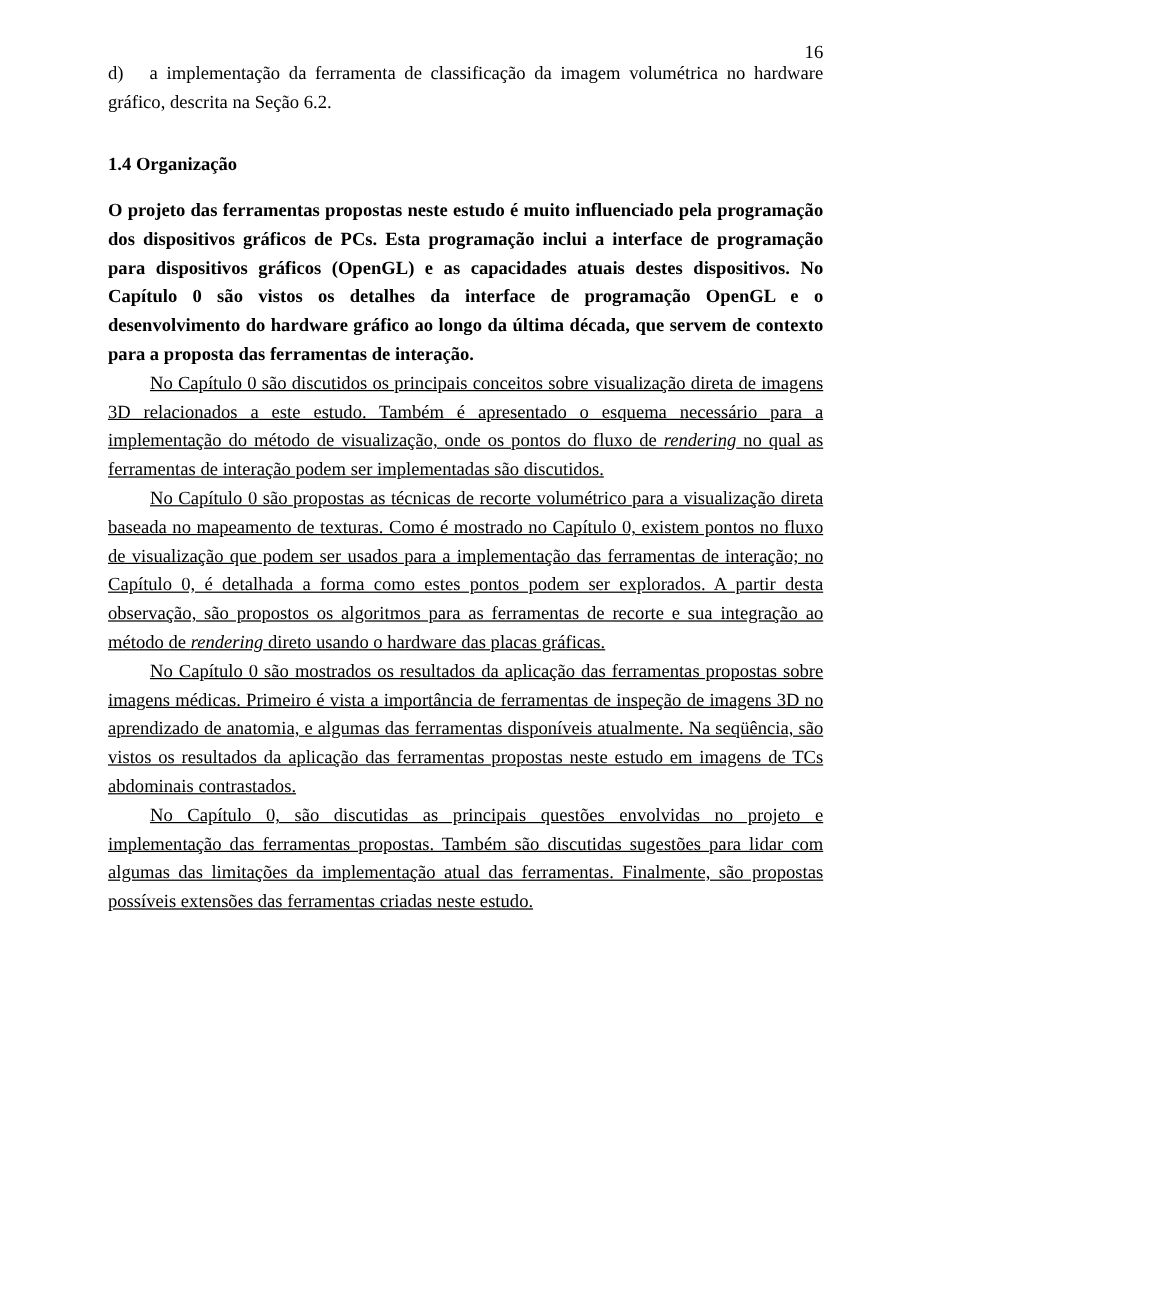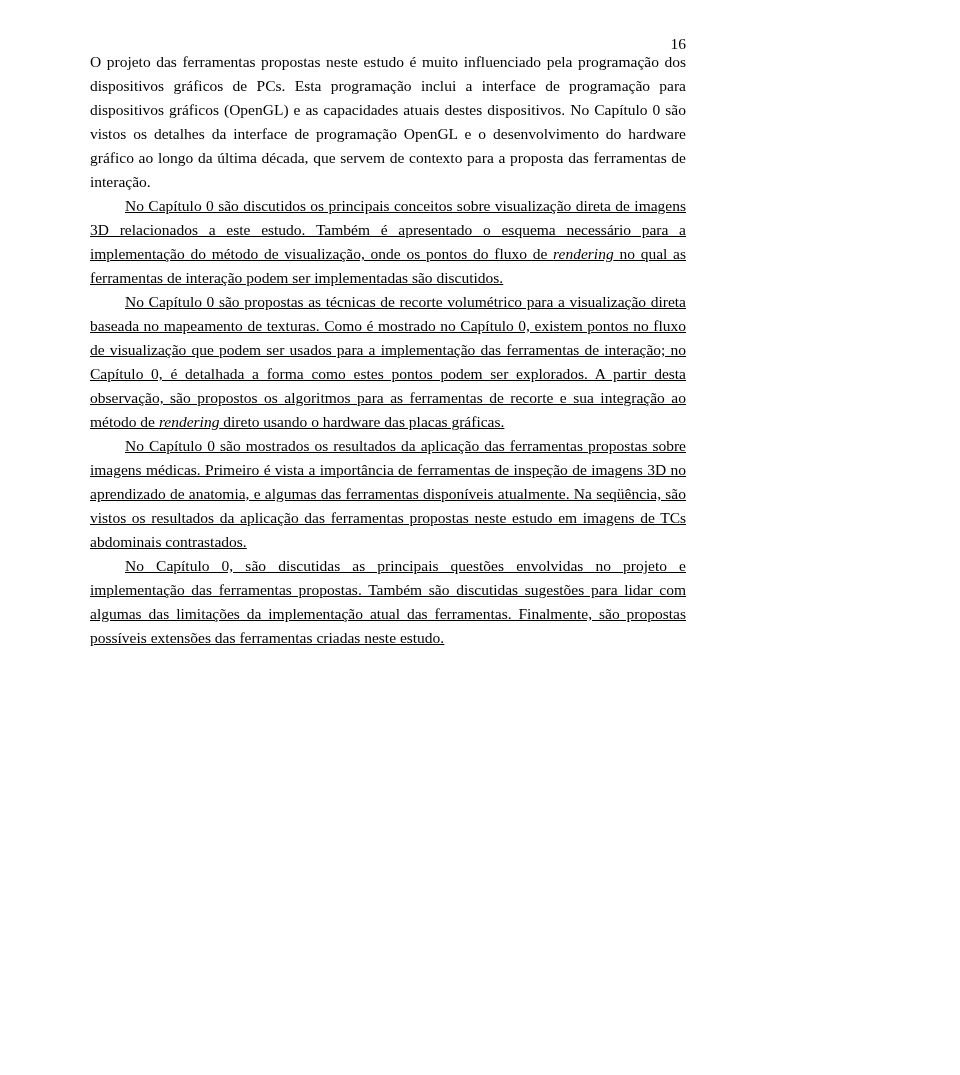--- a/index.html
+++ b/index.html
@@ -56,38 +56,43 @@
 
     .paragraph {
       text-align: justify;
       text-indent: 35px;
       margin-bottom: 0;
       text-decoration: underline;
     }
 
     .no-indent {
       text-indent: 0;
+      font-weight: bold;
     }
 
     p + p {
       margin-top: 0;
     }
 
     em {
       font-style: italic;
     }
   </style>
 </head>
 <body>
 
 <div class="page">
 
   <div class="page-number">16</div>
 
+  <div class="section-intro">
+    <p class="body-text">d)&nbsp;&nbsp;&nbsp;a implementação da ferramenta de classificação da imagem volumétrica no hardware gráfico, descrita na Seção 6.2.</p>
+  </div>
 
+  <div class="section-heading">1.4 Organização</div>
 
   <p class="body-text no-indent">O projeto das ferramentas propostas neste estudo é muito influenciado pela programação dos dispositivos gráficos de PCs. Esta programação inclui a interface de programação para dispositivos gráficos (OpenGL) e as capacidades atuais destes dispositivos. No Capítulo 0 são vistos os detalhes da interface de programação OpenGL e o desenvolvimento do hardware gráfico ao longo da última década, que servem de contexto para a proposta das ferramentas de interação.</p>
 
   <p class="paragraph">No Capítulo 0 são discutidos os principais conceitos sobre visualização direta de imagens 3D relacionados a este estudo. Também é apresentado o esquema necessário para a implementação do método de visualização, onde os pontos do fluxo de <em>rendering</em> no qual as ferramentas de interação podem ser implementadas são discutidos.</p>
 
   <p class="paragraph">No Capítulo 0 são propostas as técnicas de recorte volumétrico para a visualização direta baseada no mapeamento de texturas. Como é mostrado no Capítulo 0, existem pontos no fluxo de visualização que podem ser usados para a implementação das ferramentas de interação; no Capítulo 0, é detalhada a forma como estes pontos podem ser explorados. A partir desta observação, são propostos os algoritmos para as ferramentas de recorte e sua integração ao método de <em>rendering</em> direto usando o hardware das placas gráficas.</p>
 
   <p class="paragraph">No Capítulo 0 são mostrados os resultados da aplicação das ferramentas propostas sobre imagens médicas. Primeiro é vista a importância de ferramentas de inspeção de imagens 3D no aprendizado de anatomia, e algumas das ferramentas disponíveis atualmente. Na seqüência, são vistos os resultados da aplicação das ferramentas propostas neste estudo em imagens de TCs abdominais contrastados.</p>
 
   <p class="paragraph">No Capítulo 0, são discutidas as principais questões envolvidas no projeto e implementação das ferramentas propostas. Também são discutidas sugestões para lidar com algumas das limitações da implementação atual das ferramentas. Finalmente, são propostas possíveis extensões das ferramentas criadas neste estudo.</p>

